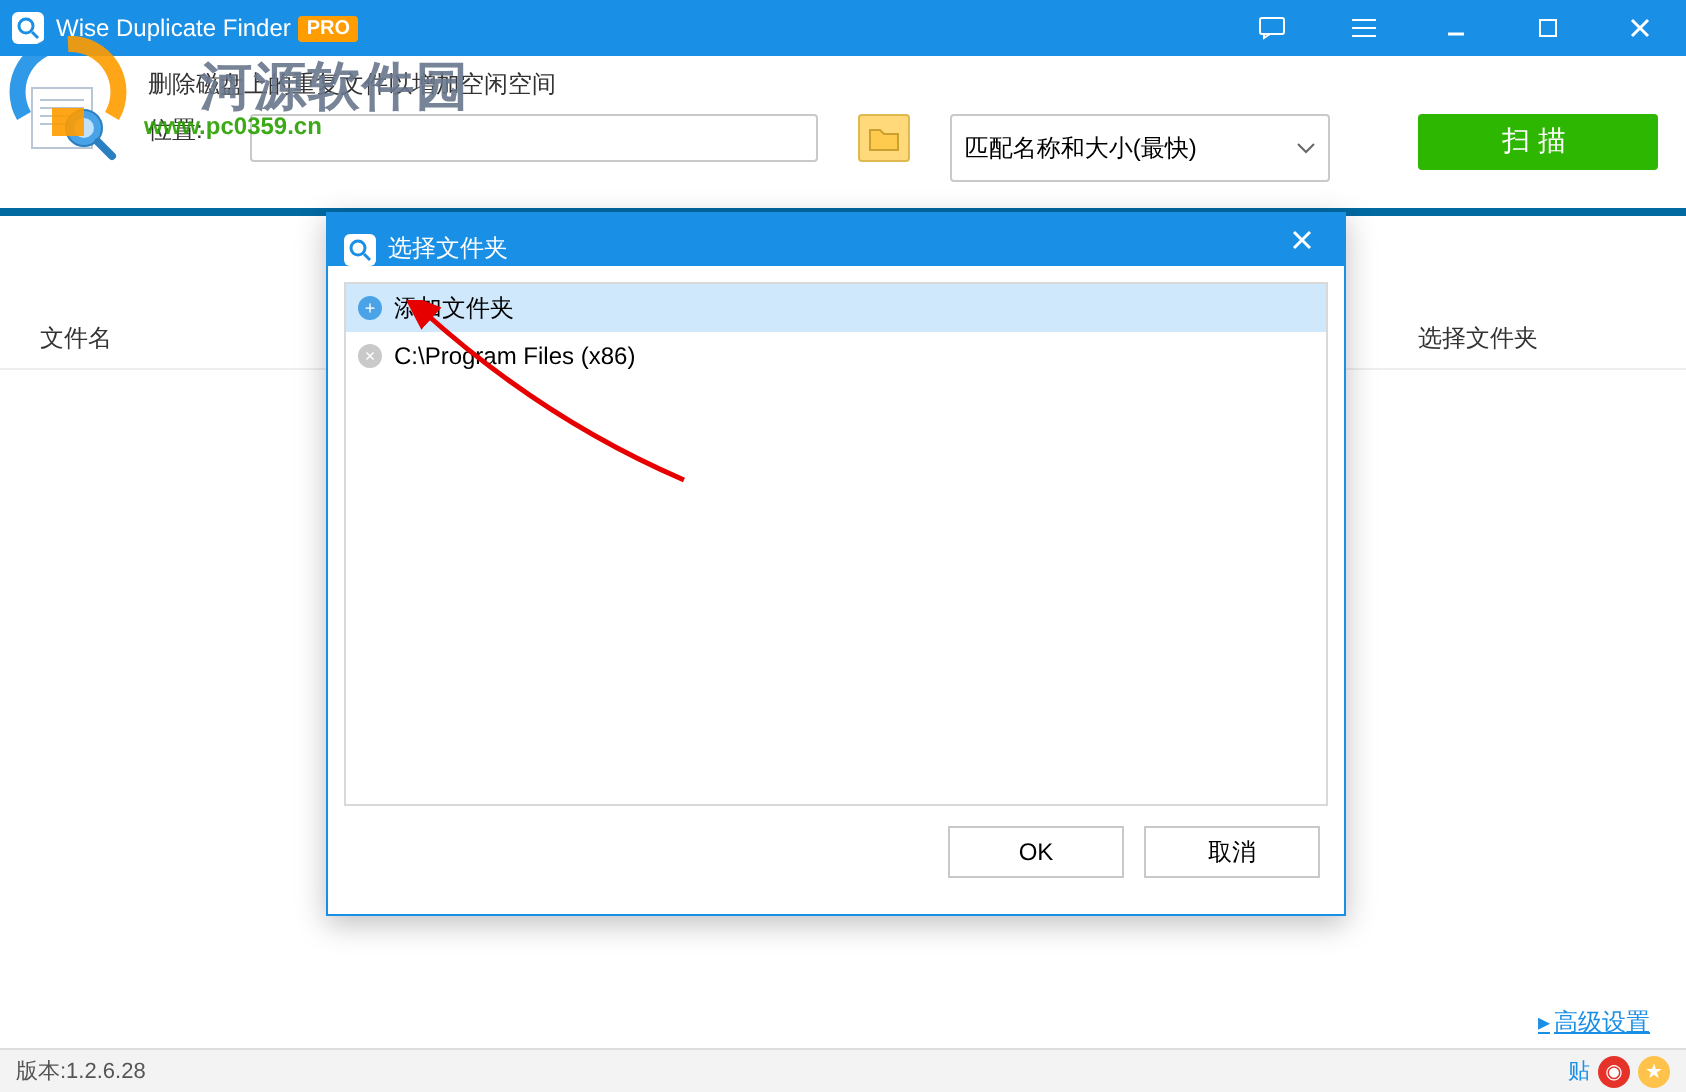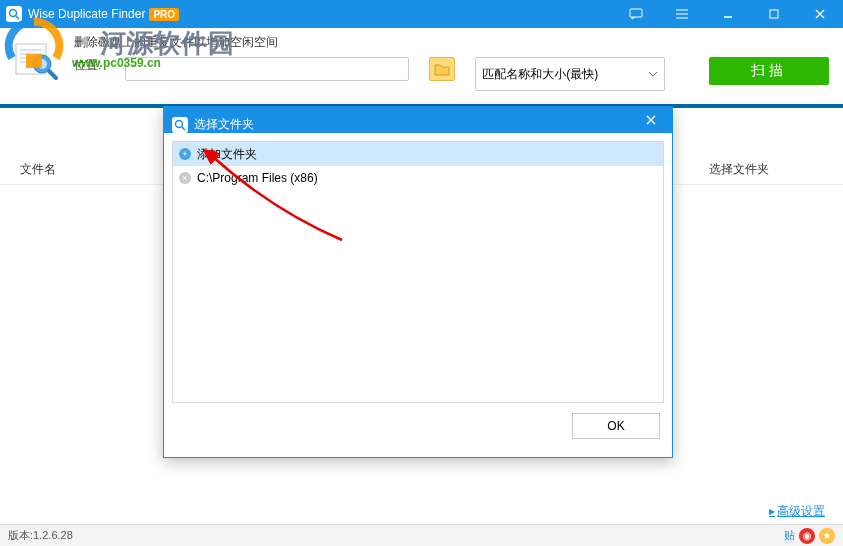--- a/index.html
+++ b/index.html
@@ -176,20 +176,21 @@
         <span class="bullet">+</span>
         <span>添加文件夹</span>
       </div>
       <div class="dlg-item">
         <span class="bullet">×</span>
         <span>C:\Program Files (x86)</span>
       </div>
     </div>
     <div class="dlg-buttons">
       <button class="dlg-btn">OK</button>
+      <button class="dlg-btn">取消</button>
     </div>
   </div>
 </div>
 
 <svg class="arrow-overlay" viewBox="0 0 170 100">
   <defs>
       <marker id="ah" markerWidth="10" markerHeight="10" refX="2" refY="3" orient="auto">
         <path d="M0,0 L0,6 L8,3 z" fill="#e60000"></path>
       </marker>
     </defs>

